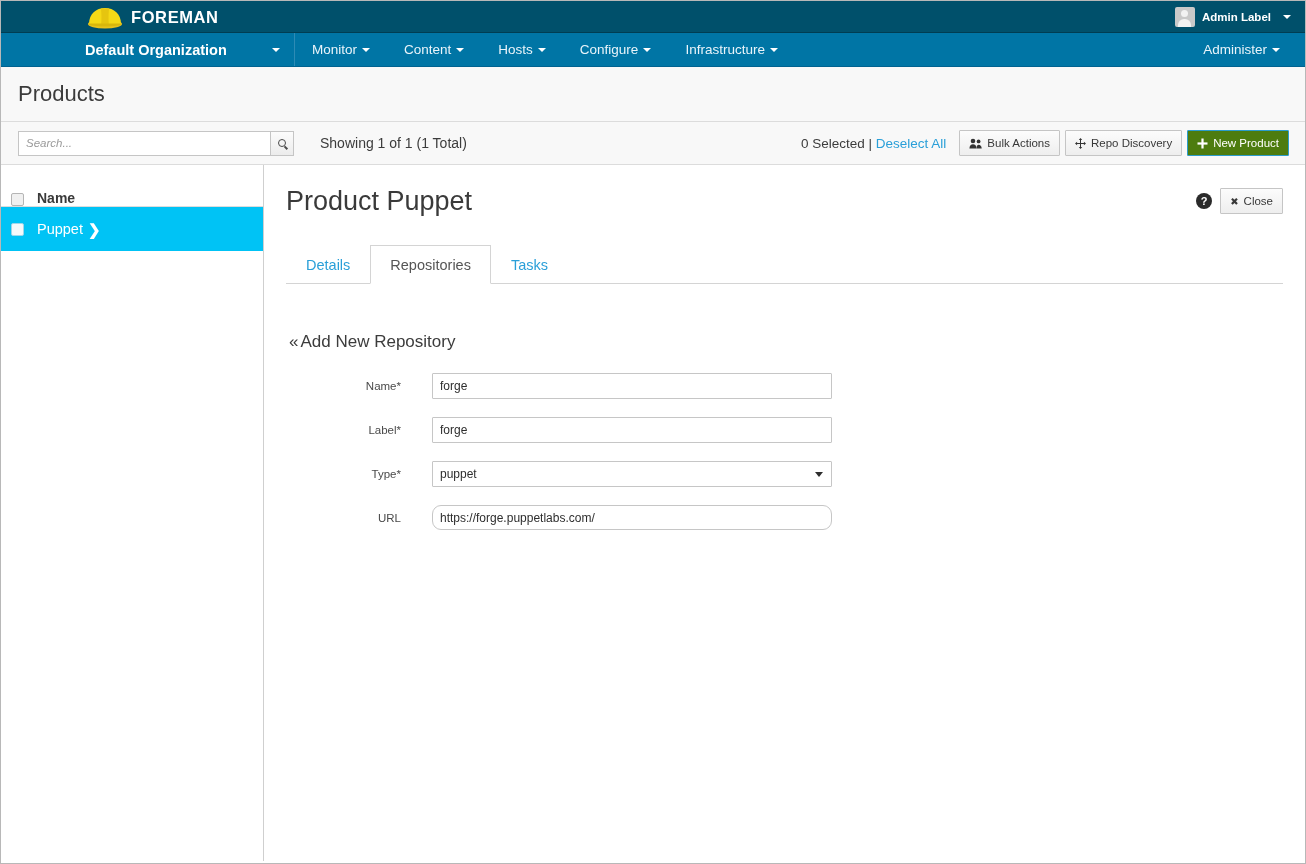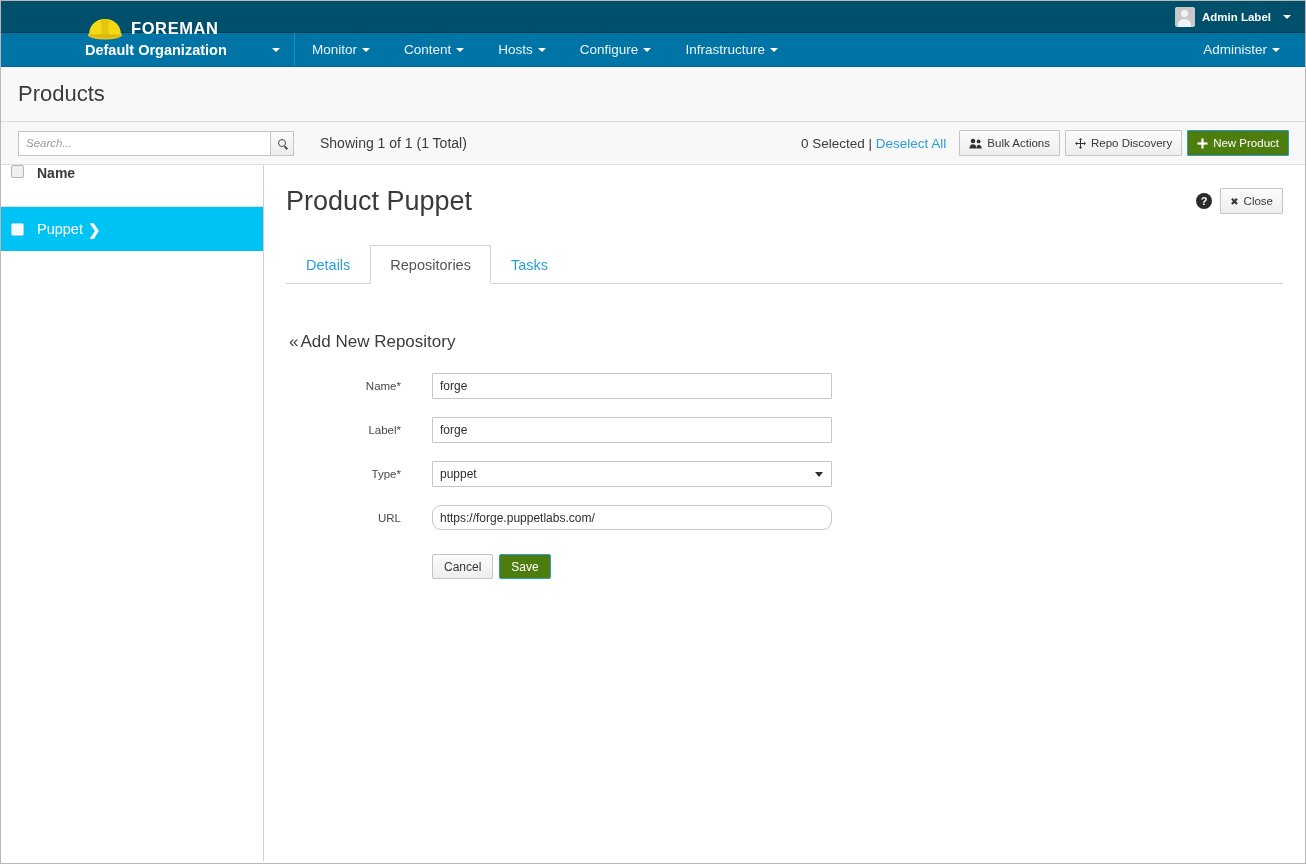--- a/index.html
+++ b/index.html
@@ -23,21 +23,21 @@
   .topbar {
     height: 32px;
     background: #00506b;
     position: relative;
     display: flex;
     align-items: center;
     border-bottom: 1px solid #003d52;
   }
   .brand {
     position: absolute;
-    left: 84px; top: 11px;
+    left: 84px; top: 0;
     height: 32px;
     display: flex;
     align-items: center;
   }
   .hardhat {
     width: 40px; height: 28px;
     position: relative;
     margin-right: 6px;
   }
   .brand-name {
@@ -251,21 +251,21 @@
   .sidebar {
     width: 263px;
     border-right: 1px solid #cfcfcf;
     background: #ffffff;
     display: flex;
     flex-direction: column;
   }
   .sidebar-header {
     height: 42px;
     display: flex;
-    align-items: flex-start;
+    align-items: flex-end;
     padding: 0 0 0 10px;
     border-bottom: 1px solid #dcdcdc;
     background: #ffffff;
   }
   .chk {
     width: 13px; height: 13px;
     border: 1px solid #b5b5b5;
     background: #f0f0f0;
     border-radius: 2px;
     display: inline-block;
@@ -621,25 +621,17 @@
             </select>
             <span class="select-arrow"></span>
           </span>
         </div>
 
         <div class="form-row">
           <span class="form-label">URL</span>
           <input class="form-field url-field" type="text" value="https://forge.puppetlabs.com/" style="">
         </div>
 
-        <div class="form-actions">
-          <button class="btn btn-form">
-            <span>Cancel</span>
-          </button>
-          <button class="btn btn-form btn-primary">
-            <span>Save</span>
-          </button>
-        </div>
       </div>
 
     </div>
   </div>
 </div>
 
 </body></html>

